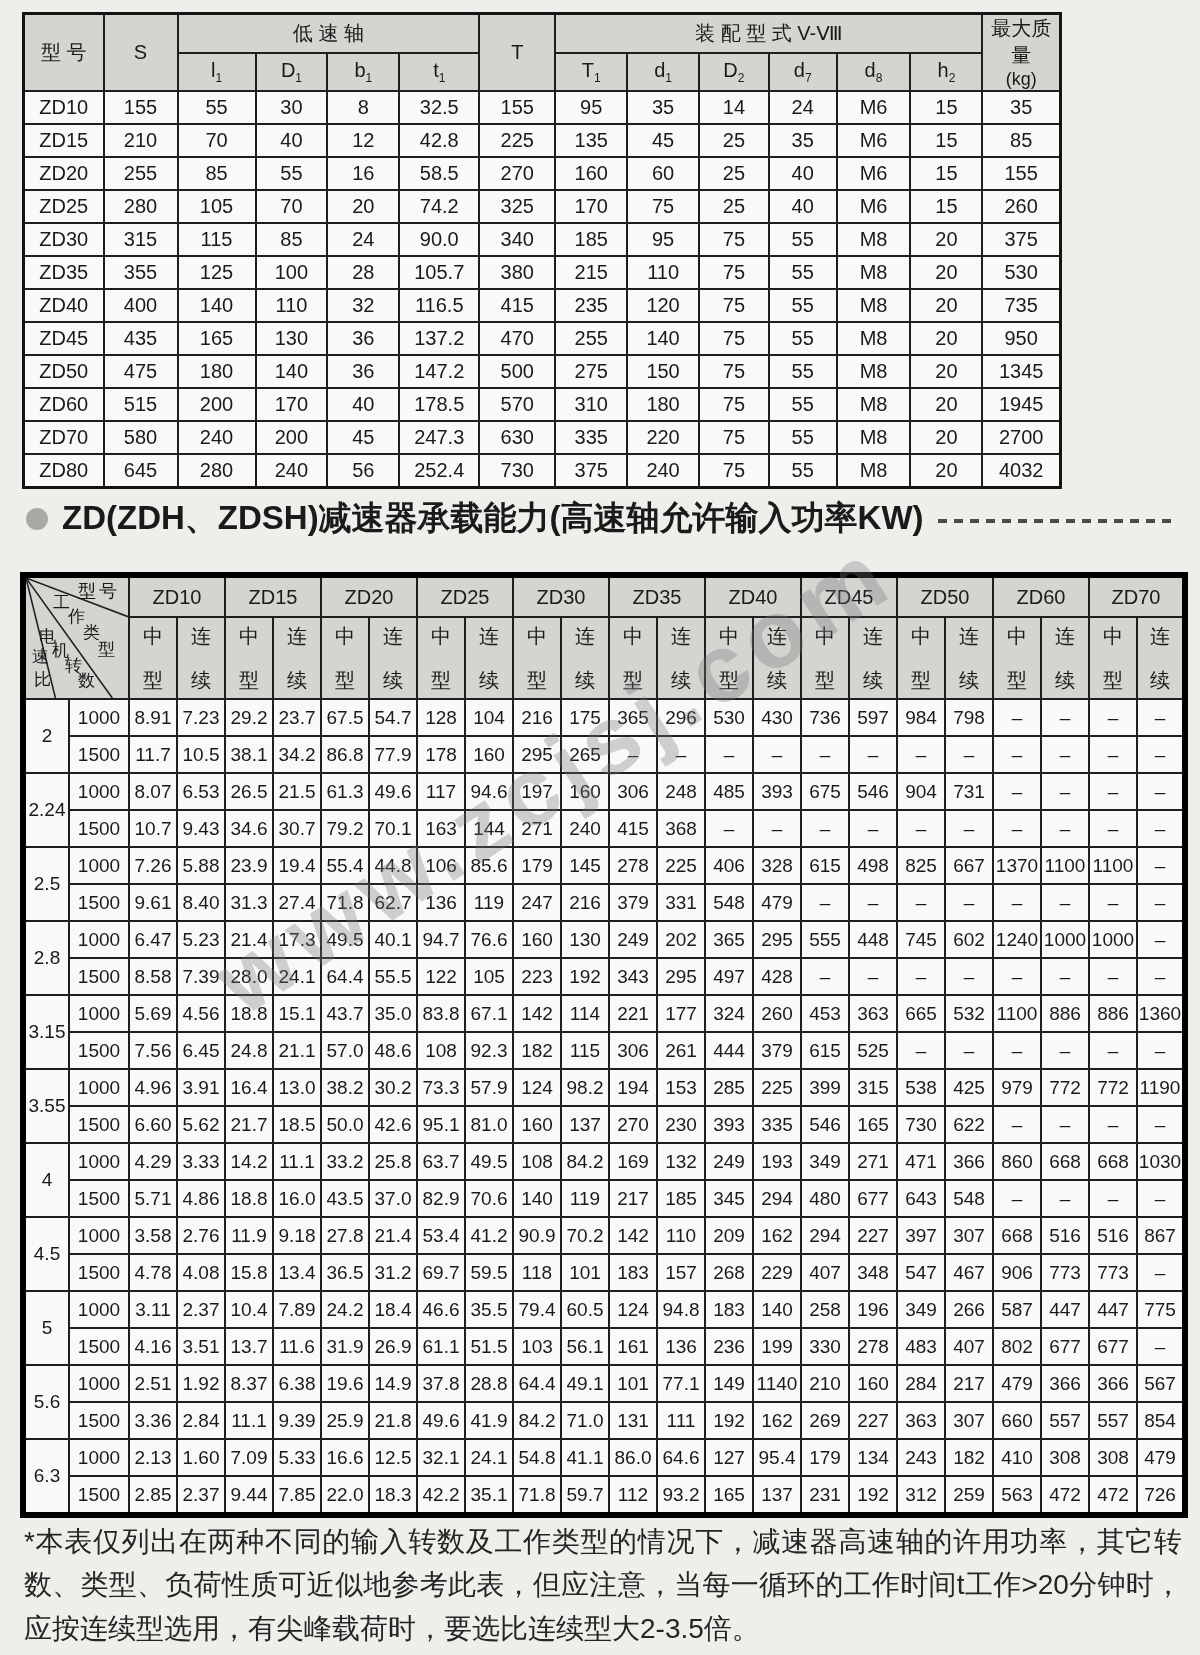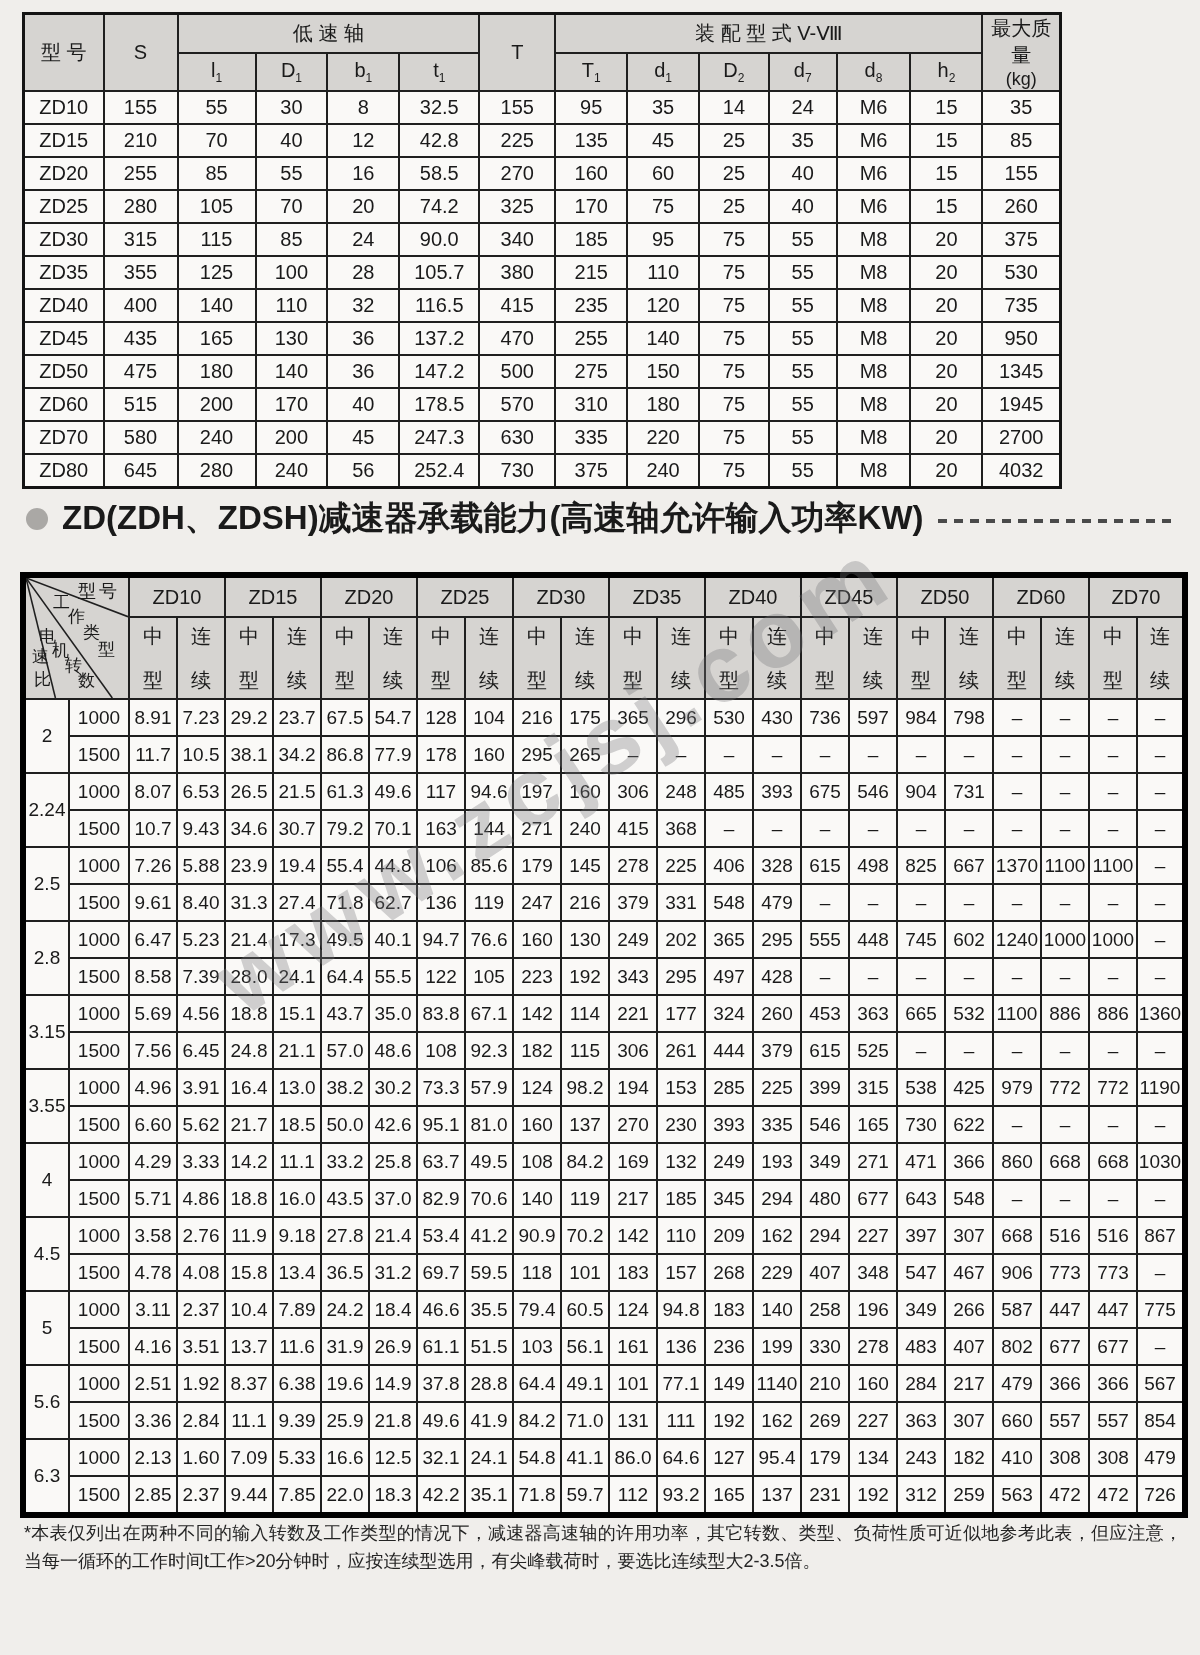--- a/index.html
+++ b/index.html
@@ -47,21 +47,21 @@
   .watermark{
     position:absolute;left:225px;top:935px;width:max-content;
     font-size:96px;font-weight:bold;letter-spacing:8px;
     color:#76767a;opacity:.32;transform:rotate(-33deg);transform-origin:left center;
     pointer-events:none;user-select:none;
   }
 
   
   .footnote{
     position:absolute;left:24px;top:1520px;width:1158px;
-    font-size:18px;line-height:1.55;margin:0;text-align:justify;color:#242424;
+    font-size:28px;line-height:1.55;margin:0;text-align:justify;color:#242424;
   }
 </style>
 </head>
 <body>
 
 <div class="page">
 
   <table class="dim-table">
       <colgroup>
         <col style="width: 78px;">

